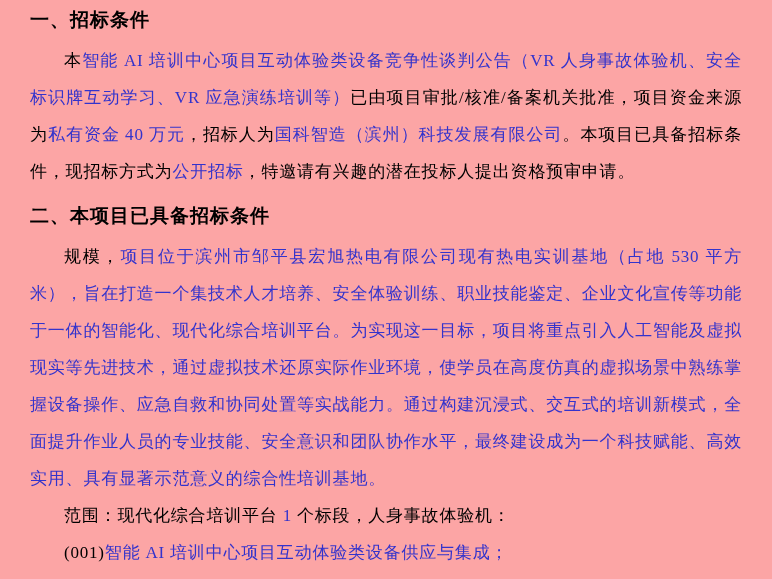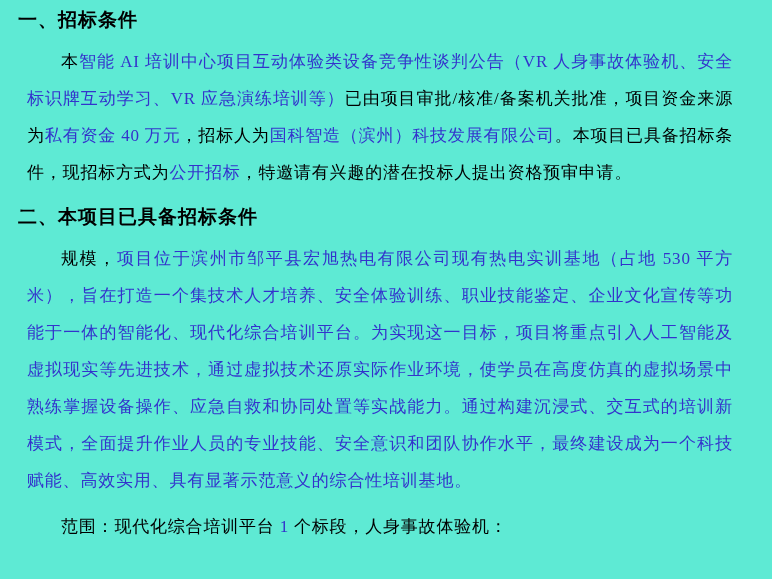--- a/index.html
+++ b/index.html
@@ -5,42 +5,42 @@
   html, body {
     margin: 0;
     padding: 0;
     background: #ffffff;
   }
   .page {
     position: relative;
     box-sizing: border-box;
     width: 772px;
     height: 579px;
-    background: #5eead4;
-    padding: 6px 30px 0 18px;
+    background: #fca5a5;
+    padding: 6px 30px 0 30px;
     overflow: hidden;
     font-family: "Liberation Serif", "DejaVu Serif", serif;
     color: #000000;
   }
   .heading {
     font-size: 19px;
     line-height: 28px;
     font-weight: bold;
     margin: 0 0 8px 0;
     letter-spacing: 1px;
     color: #000000;
   }
   .heading.second {
     margin-top: 12px;
   }
   .para {
     font-size: 17px;
     line-height: 37px;
     letter-spacing: 0.8px;
-    margin: 9px;
+    margin: 0;
     text-align: justify;
     text-indent: 2em;
   }
   .para.single-line {
     text-align: left;
   }
   .run.black { color: #000000; }
   .run.blue  { color: #3333cc; }
 </style>
 </head>
@@ -51,14 +51,15 @@
   <h2 class="heading">一、招标条件</h2>
 
   <p class="para"><span class="run black">本</span><span class="run blue">智能 AI 培训中心项目互动体验类设备竞争性谈判公告（VR 人身事故体验机、安全标识牌互动学习、VR 应急演练培训等）</span><span class="run black">已由项目审批/核准/备案机关批准，项目资金来源为</span><span class="run blue">私有资金 40 万元</span><span class="run black">，招标人为</span><span class="run blue">国科智造（滨州）科技发展有限公司</span><span class="run black">。本项目已具备招标条件，现招标方式为</span><span class="run blue">公开招标</span><span class="run black">，特邀请有兴趣的潜在投标人提出资格预审申请。</span></p>
 
   <h2 class="heading second">二、本项目已具备招标条件</h2>
 
   <p class="para"><span class="run black">规模，</span><span class="run blue">项目位于滨州市邹平县宏旭热电有限公司现有热电实训基地（占地 530 平方米），旨在打造一个集技术人才培养、安全体验训练、职业技能鉴定、企业文化宣传等功能于一体的智能化、现代化综合培训平台。为实现这一目标，项目将重点引入人工智能及虚拟现实等先进技术，通过虚拟技术还原实际作业环境，使学员在高度仿真的虚拟场景中熟练掌握设备操作、应急自救和协同处置等实战能力。通过构建沉浸式、交互式的培训新模式，全面提升作业人员的专业技能、安全意识和团队协作水平，最终建设成为一个科技赋能、高效实用、具有显著示范意义的综合性培训基地。</span></p>
 
   <p class="para single-line"><span class="run black">范围：现代化综合培训平台 </span><span class="run blue">1</span><span class="run black"> 个标段，人身事故体验机：</span></p>
 
+  <p class="para single-line"><span class="run black">(001)</span><span class="run blue">智能 AI 培训中心项目互动体验类设备供应与集成；</span></p>
 
 </div>
 
 </body></html>

